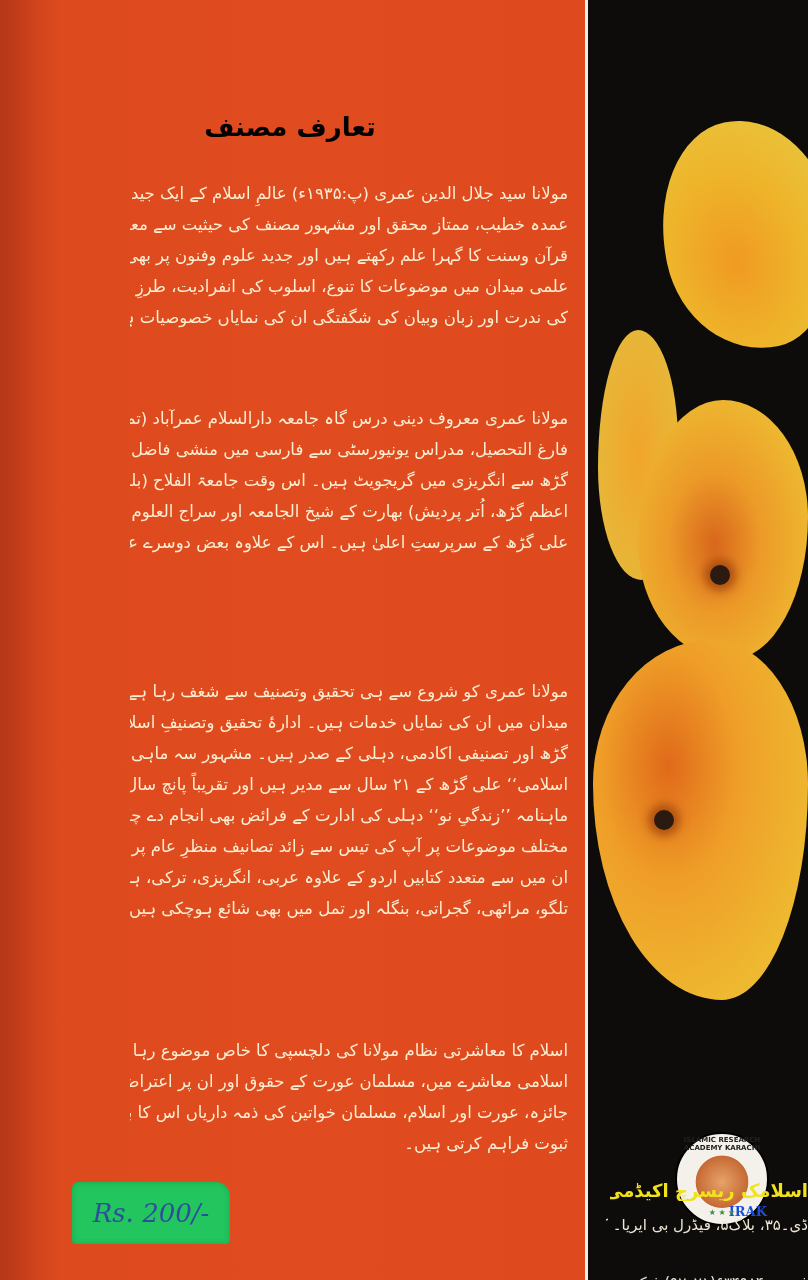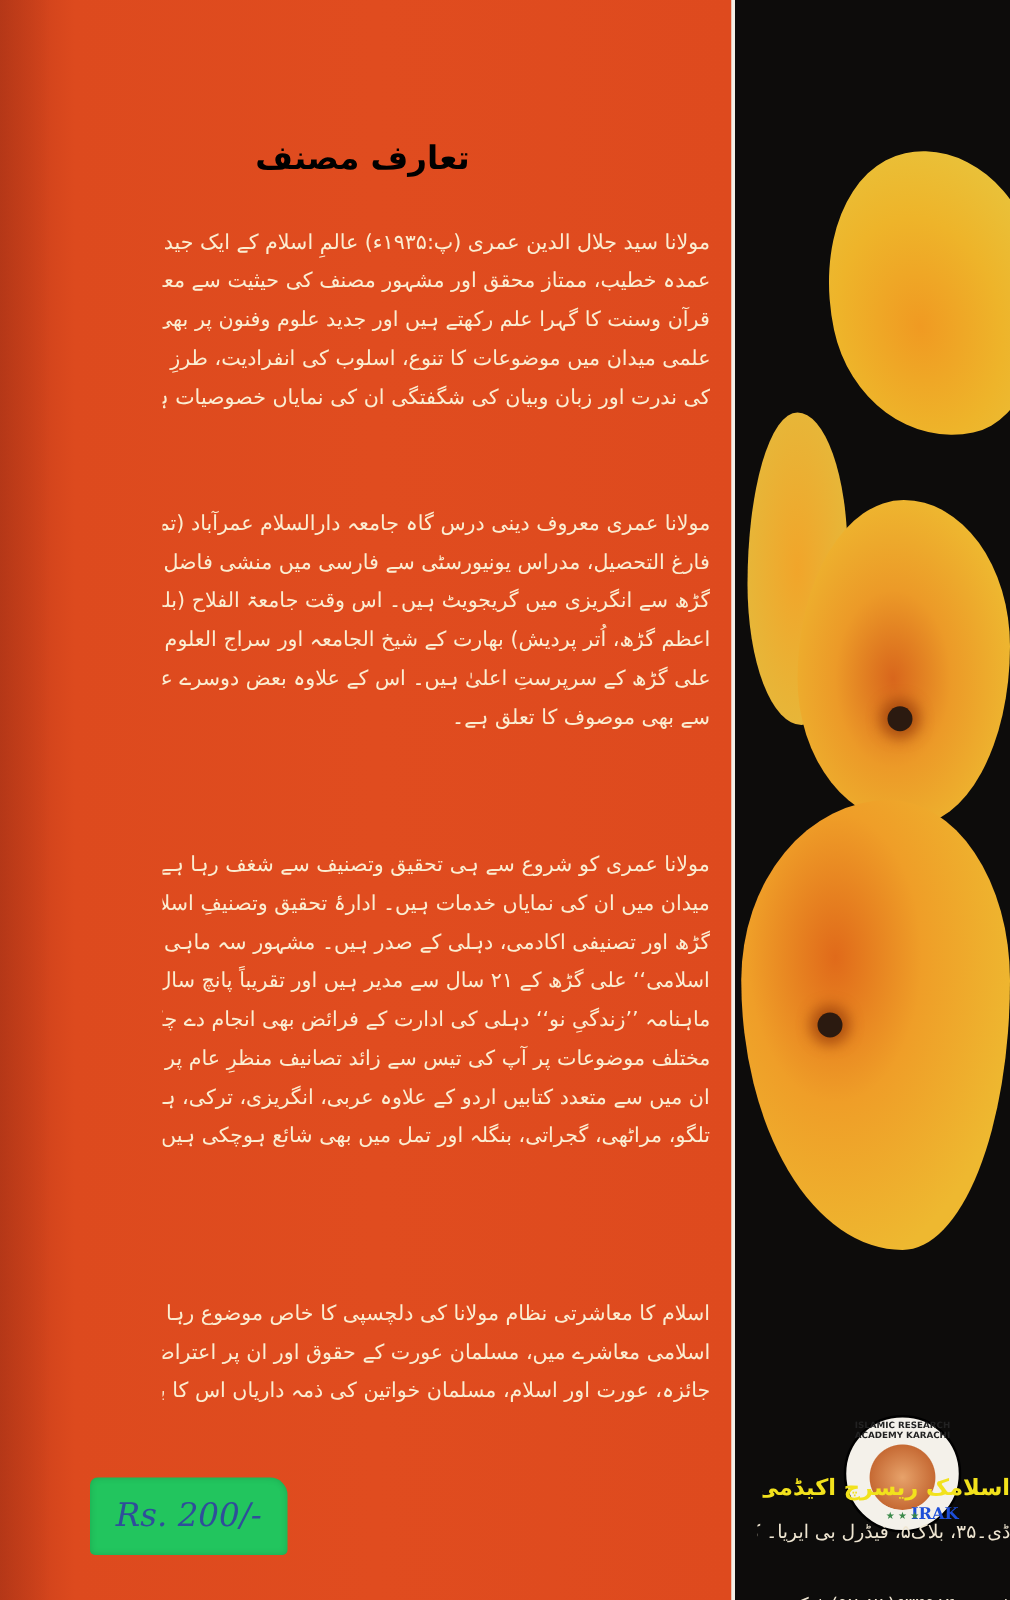--- a/index.html
+++ b/index.html
@@ -106,38 +106,38 @@
   <span class="line">علمی میدان میں موضوعات کا تنوع، اسلوب کی انفرادیت، طرزِ استدلال</span>
   <span class="line">کی ندرت اور زبان وبیان کی شگفتگی ان کی نمایاں خصوصیات ہیں۔</span>
 </div>
 
 <div class="text-block para2">
   <span class="line">مولانا عمری معروف دینی درس گاہ جامعہ دارالسلام عمرآباد (تمل ناڈو) کے</span>
   <span class="line">فارغ التحصیل، مدراس یونیورسٹی سے فارسی میں منشی فاضل اور مسلم یونیورسٹی علی</span>
   <span class="line">گڑھ سے انگریزی میں گریجویٹ ہیں۔ اس وقت جامعۃ الفلاح (بلریا گنج،</span>
   <span class="line">اعظم گڑھ، اُتر پردیش) بھارت کے شیخ الجامعہ اور سراج العلوم نسواں کالج،</span>
   <span class="line">علی گڑھ کے سرپرستِ اعلیٰ ہیں۔ اس کے علاوہ بعض دوسرے علمی اداروں</span>
-  <span class="line">سے بھی موصوف کا تعلق ہے۔</span>
 </div>
 
 <div class="text-block para3">
   <span class="line">مولانا عمری کو شروع سے ہی تحقیق وتصنیف سے شغف رہا ہے۔ اس</span>
   <span class="line">میدان میں ان کی نمایاں خدمات ہیں۔ ادارۂ تحقیق وتصنیفِ اسلامی، علی</span>
   <span class="line">گڑھ اور تصنیفی اکادمی، دہلی کے صدر ہیں۔ مشہور سہ ماہی مجلّہ ’’تحقیقاتِ</span>
   <span class="line">اسلامی‘‘ علی گڑھ کے ۲۱ سال سے مدیر ہیں اور تقریباً پانچ سال تک</span>
   <span class="line">ماہنامہ ’’زندگیِ نو‘‘ دہلی کی ادارت کے فرائض بھی انجام دے چکے ہیں۔</span>
   <span class="line">مختلف موضوعات پر آپ کی تیس سے زائد تصانیف منظرِ عام پر آچکی ہیں۔</span>
   <span class="line">ان میں سے متعدد کتابیں اردو کے علاوہ عربی، انگریزی، ترکی، ہندی، ملیالم،</span>
   <span class="line">تلگو، مراٹھی، گجراتی، بنگلہ اور تمل میں بھی شائع ہوچکی ہیں۔</span>
 </div>
 
 <div class="text-block para4">
   <span class="line">اسلام کا معاشرتی نظام مولانا کی دلچسپی کا خاص موضوع رہا ہے۔ عورت</span>
   <span class="line">اسلامی معاشرے میں، مسلمان عورت کے حقوق اور ان پر اعتراضات کا</span>
   <span class="line">جائزہ، عورت اور اسلام، مسلمان خواتین کی ذمہ داریاں اس کا بہترین</span>
+  <span class="line">ثبوت فراہم کرتی ہیں۔</span>
 </div>
 
 <div class="price-label">Rs. 200/-</div>
 
 <div class="logo">
   <div class="logo-ring">ISLAMIC RESEARCH ACADEMY KARACHI</div>
   <div class="logo-inner"></div>
   <div class="logo-text">IRAK</div>
   <div class="logo-stars">★ ★ ★</div>
 </div>

